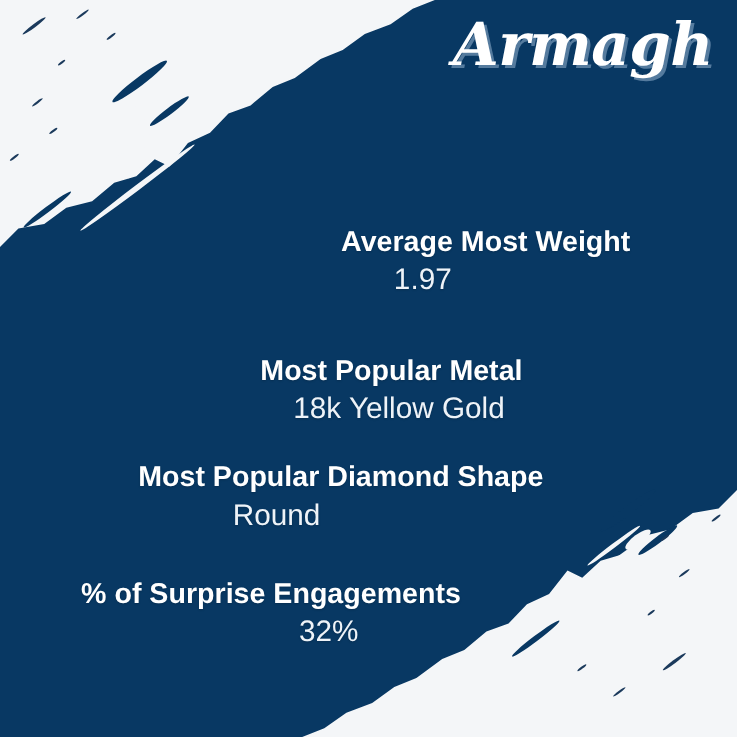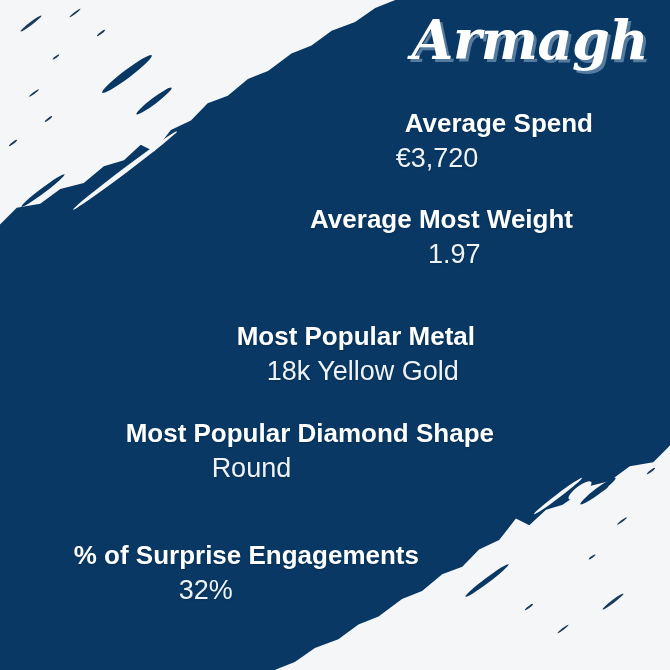--- a/index.html
+++ b/index.html
@@ -113,29 +113,29 @@
     color: #eef3f8;
     line-height: 1.2;
     margin-top: 3px;
     text-shadow: 0 1px 2px rgba(0,0,0,0.18);
   }
 
   .row-0 { right: 77px;  top: 108px; }
   .row-0 .stat-value { margin-left: -9px; }
 
   .row-1 { right: 97px;  top: 204px; }
-  .row-1 .stat-value { margin-left: 118px; }
+  .row-1 .stat-value { margin-left: 48px; }
 
   .row-2 { right: 195px; top: 305px; margin-top: 16px; }
   .row-2 .stat-value { margin-left: 30px; }
 
   .row-3 { right: 176px; top: 418px; }
   .row-3 .stat-value { margin-left: 86px; }
 
-  .row-4 { right: 251px; top: 540px; }
+  .row-4 { right: 251px; top: 524px; text-align: center; }
   .row-4 .stat-value { margin-left: 105px; }
 </style>
 </head>
 <body>
 
 <div id="card">
 
   <div class="navy-layer"></div>
 
   <div>
@@ -175,24 +175,20 @@
     <div class="fleck" style="left:588px; top:556px; width:8px;  height:2px; transform:rotate(-37deg);"></div>
     <div class="fleck" style="left:616px; top:520px; width:12px; height:2px; transform:rotate(-37deg);"></div>
     <div class="fleck" style="left:600px; top:488px; width:9px;  height:2px; transform:rotate(-37deg);"></div>
     <div class="fleck" style="left:646px; top:470px; width:10px; height:2px; transform:rotate(-37deg);"></div>
   </div>
 
   <div class="title">Armagh</div>
 
   <div class="stats">
 
-    <div class="stat row-0">
-      <div class="stat-label">Average Spend</div>
-      <div class="stat-value">€3,720</div>
-    </div>
 
     <div class="stat row-1">
       <div class="stat-label">Average Most Weight</div>
       <div class="stat-value">1.97</div>
     </div>
 
     <div class="stat row-2">
       <div class="stat-label">Most Popular Metal</div>
       <div class="stat-value">18k Yellow Gold</div>
     </div>

